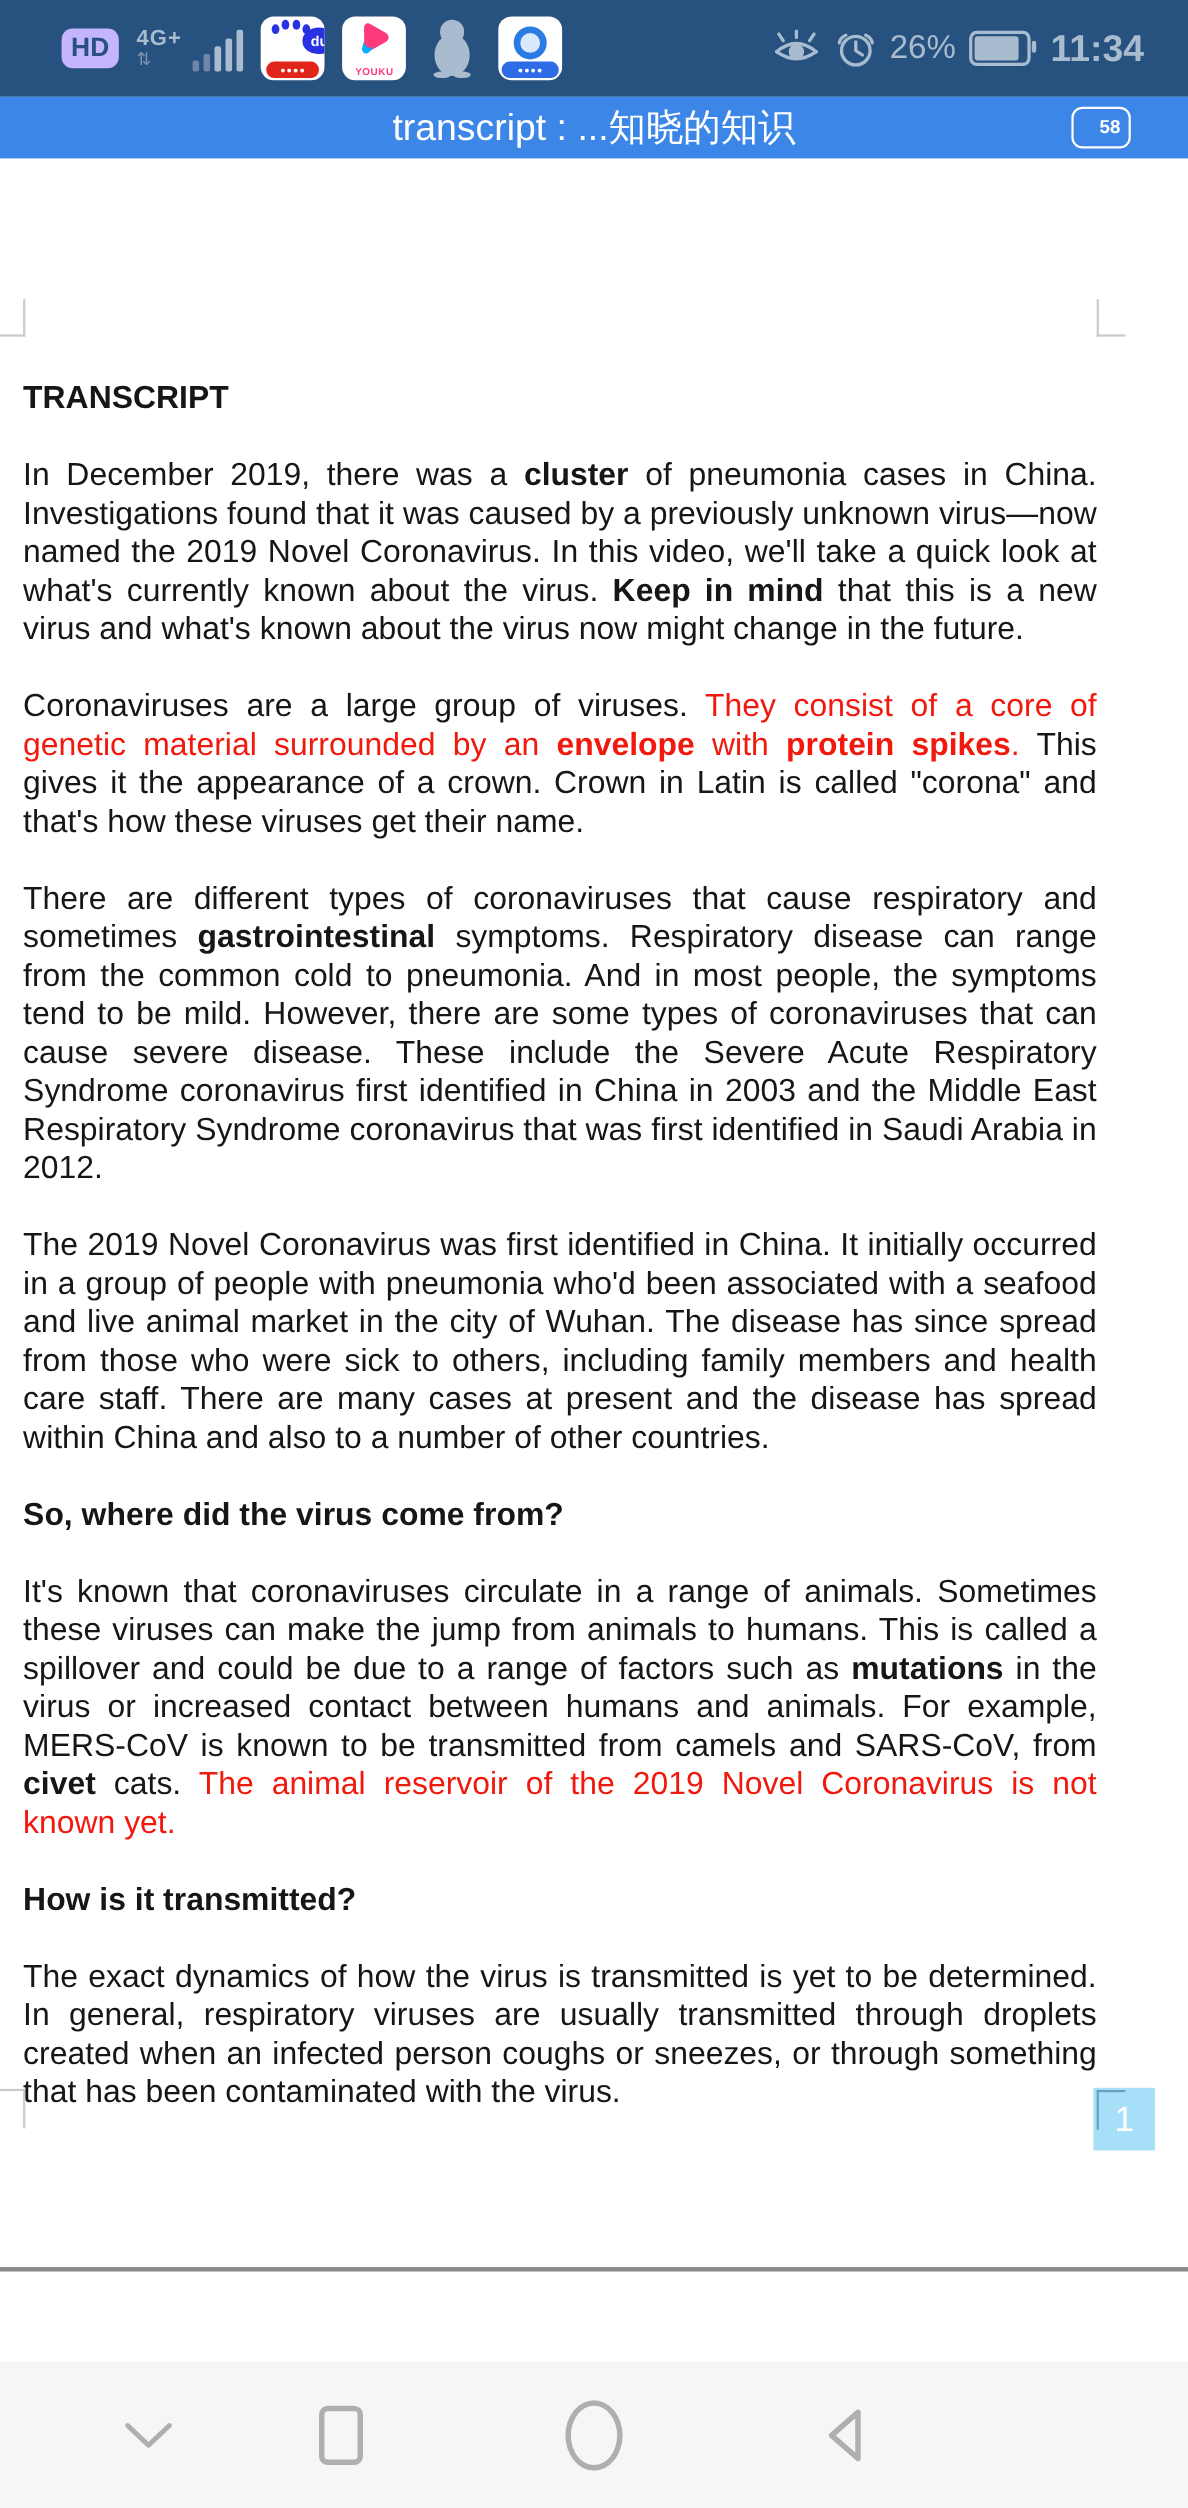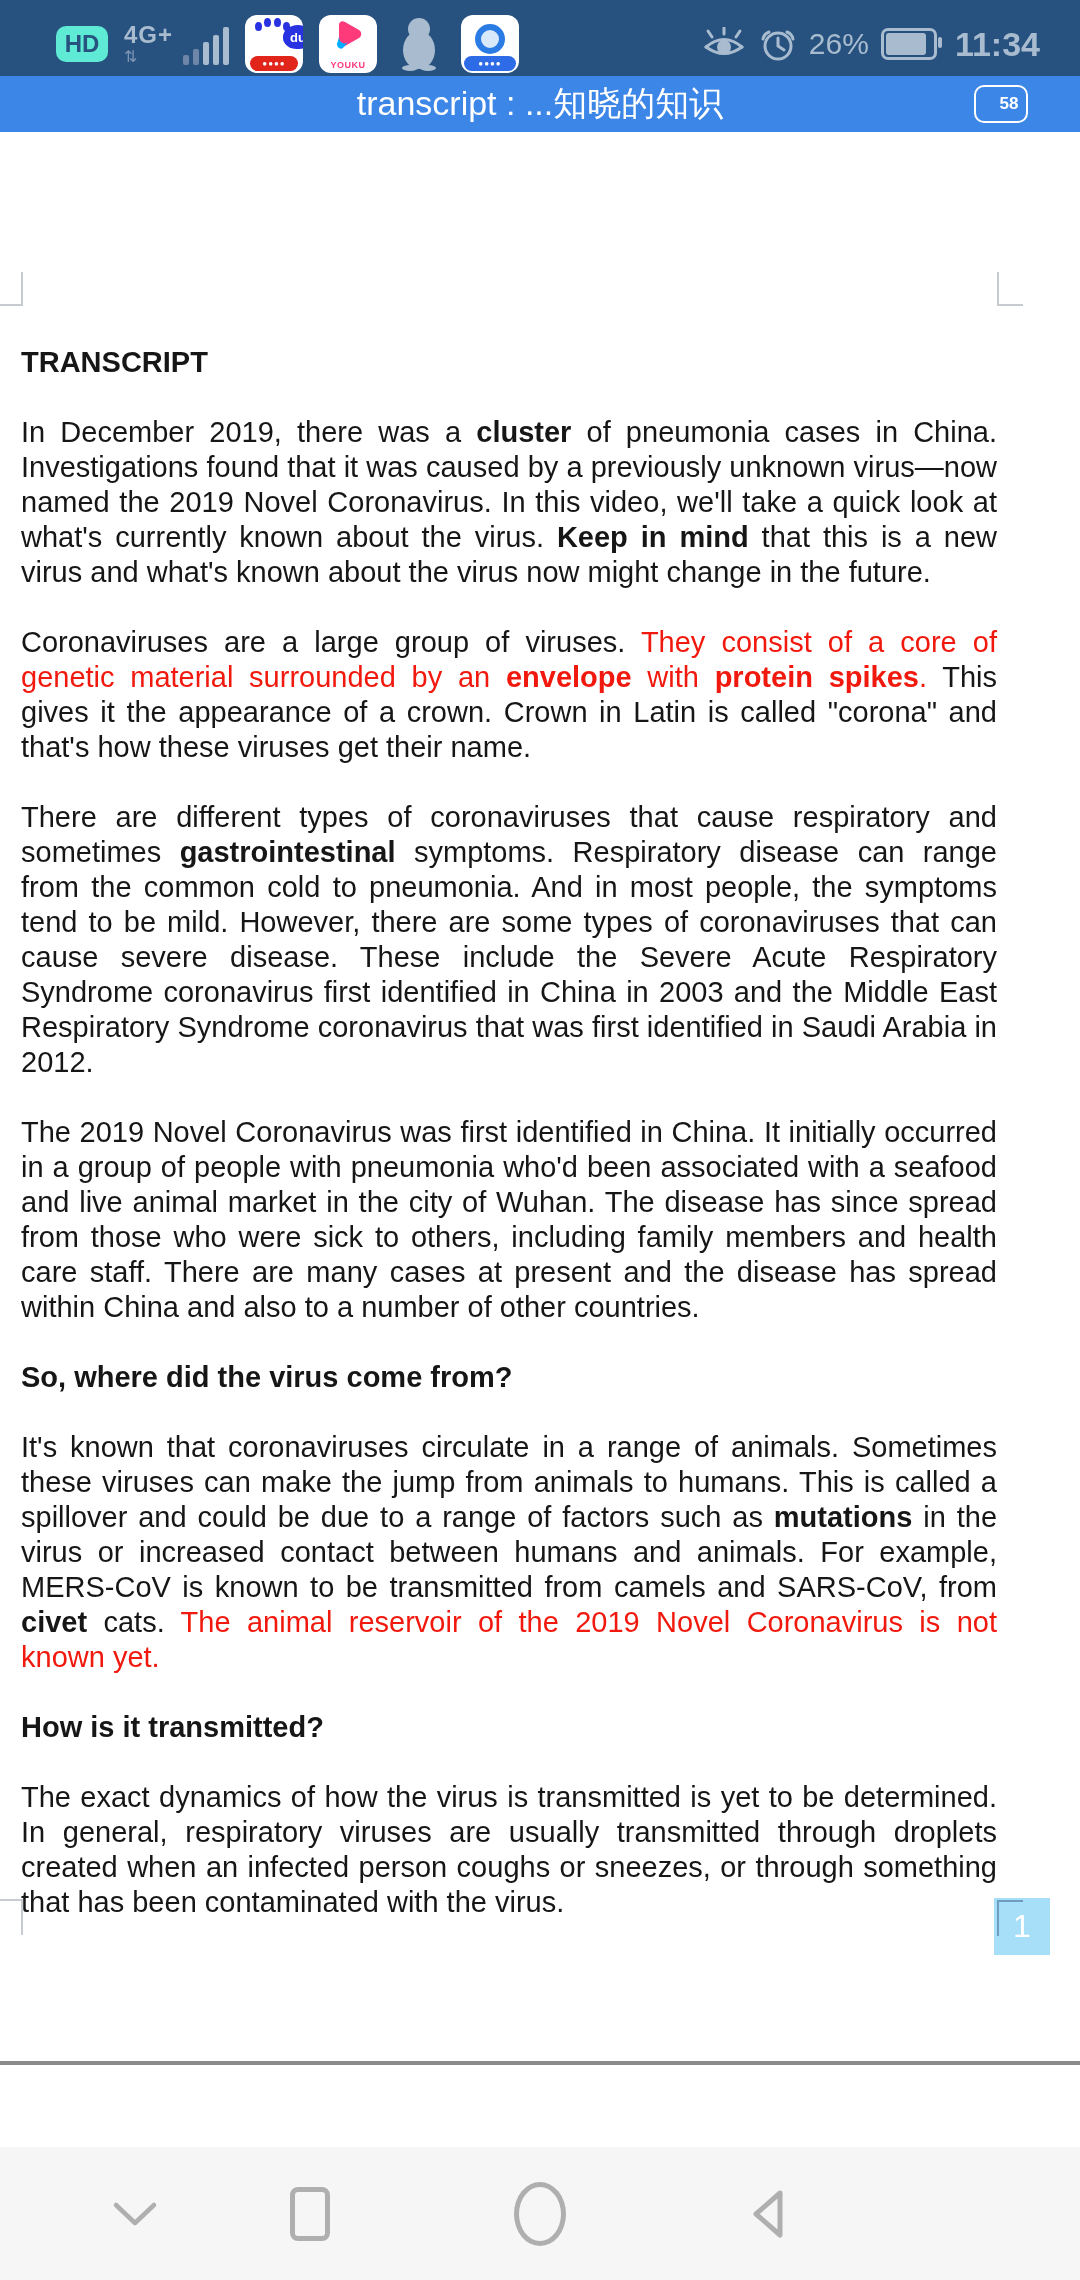--- a/index.html
+++ b/index.html
@@ -4,24 +4,24 @@
 <style>
   html,body{margin:0;padding:0;background:#ffffff;}
   .screen{position:relative;width:1080px;height:2280px;background:#ffffff;overflow:hidden;
           font-family:"Liberation Sans",sans-serif;}
 
   
   .status-bar{position:absolute;left:0;top:0;width:1080px;height:88px;background:#27517F;
               display:flex;align-items:center;box-sizing:border-box;padding:0 40px 0 56px;color:#A9BCCF;}
   .sb-left{display:flex;align-items:center;gap:16px;}
   .sb-right{margin-left:auto;display:flex;align-items:center;gap:12px;}
-  .hd-badge{width:52px;height:36px;background:#5eead4;border-radius:10px;display:flex;
+  .hd-badge{width:52px;height:36px;background:#c4b5fd;border-radius:10px;display:flex;
             align-items:center;justify-content:center;font-weight:700;font-size:24px;color:#27517F;}
   .net{display:flex;flex-direction:column;align-items:flex-start;line-height:1;}
-  .net .g4{font-size:24px;font-weight:700;letter-spacing:1px;}
+  .net .g4{font-size:20px;font-weight:700;letter-spacing:1px;}
   .net .arrows{font-size:16px;color:#7E96B4;margin-top:2px;}
   .sig{display:flex;align-items:flex-end;gap:4px;height:42px;margin-left:-6px;}
   .sig i{display:block;width:6px;border-radius:2px;background:#A9BCCF;}
   .sig i.dim{background:#6E87A8;}
   .appicon{width:58px;height:58px;border-radius:12px;background:#ffffff;position:relative;overflow:hidden;}
   .appicon .ribbon{position:absolute;left:50%;transform:translateX(-50%);bottom:2px;height:15px;
                    border-radius:8px;display:flex;align-items:center;justify-content:center;
                    color:#fff;font-size:8px;white-space:nowrap;}
   .baidu .paw{position:absolute;left:50%;top:22px;transform:translate(-50%,-50%);width:30px;height:24px;
               background:#2932E1;border-radius:50% 50% 46% 46%;color:#fff;font-size:13px;font-weight:700;
@@ -34,21 +34,21 @@
   .qqicon{width:52px;height:58px;display:flex;align-items:center;justify-content:center;}
   .youku .ylabel{position:absolute;left:50%;transform:translateX(-50%);bottom:3px;font-size:9px;
                  font-weight:700;color:#FF3A7A;letter-spacing:0.5px;}
   .pct{font-size:30px;}
   .battery{position:relative;width:50px;height:26px;border:3px solid #A9BCCF;border-radius:7px;}
   .battery .fill{position:absolute;left:2px;top:2px;bottom:2px;width:81%;background:#A9BCCF;border-radius:3px;}
   .battery .tip{position:absolute;right:-8px;top:6px;width:4px;height:11px;background:#A9BCCF;border-radius:2px;}
   .time{font-size:34px;margin-left:6px;font-weight:bold;}
 
   
-  .app-header{position:absolute;left:0;top:76px;width:1080px;height:56px;background:#3C86E8;}
+  .app-header{position:absolute;left:0;top:88px;width:1080px;height:56px;background:#3C86E8;}
   .app-title{position:absolute;left:0;right:0;top:0;height:56px;display:flex;align-items:center;
              justify-content:center;color:#ffffff;font-size:34px;}
   .hdr-badge{position:absolute;right:52px;top:50%;transform:translateY(-50%);width:34px;height:34px;
              border:2px solid #ffffff;border-radius:10px;color:#ffffff;font-size:17px;font-weight:700;
              display:flex;align-items:center;justify-content:center;padding-left:16px;}
 
   
   .corner{position:absolute;}
   .c-tl{left:0;top:272px;width:21px;height:32px;border-right:2px solid #C7CBCF;border-bottom:2px solid #C7CBCF;}
   .c-tr{left:997px;top:272px;width:24px;height:32px;border-left:2px solid #C7CBCF;border-bottom:2px solid #C7CBCF;}

